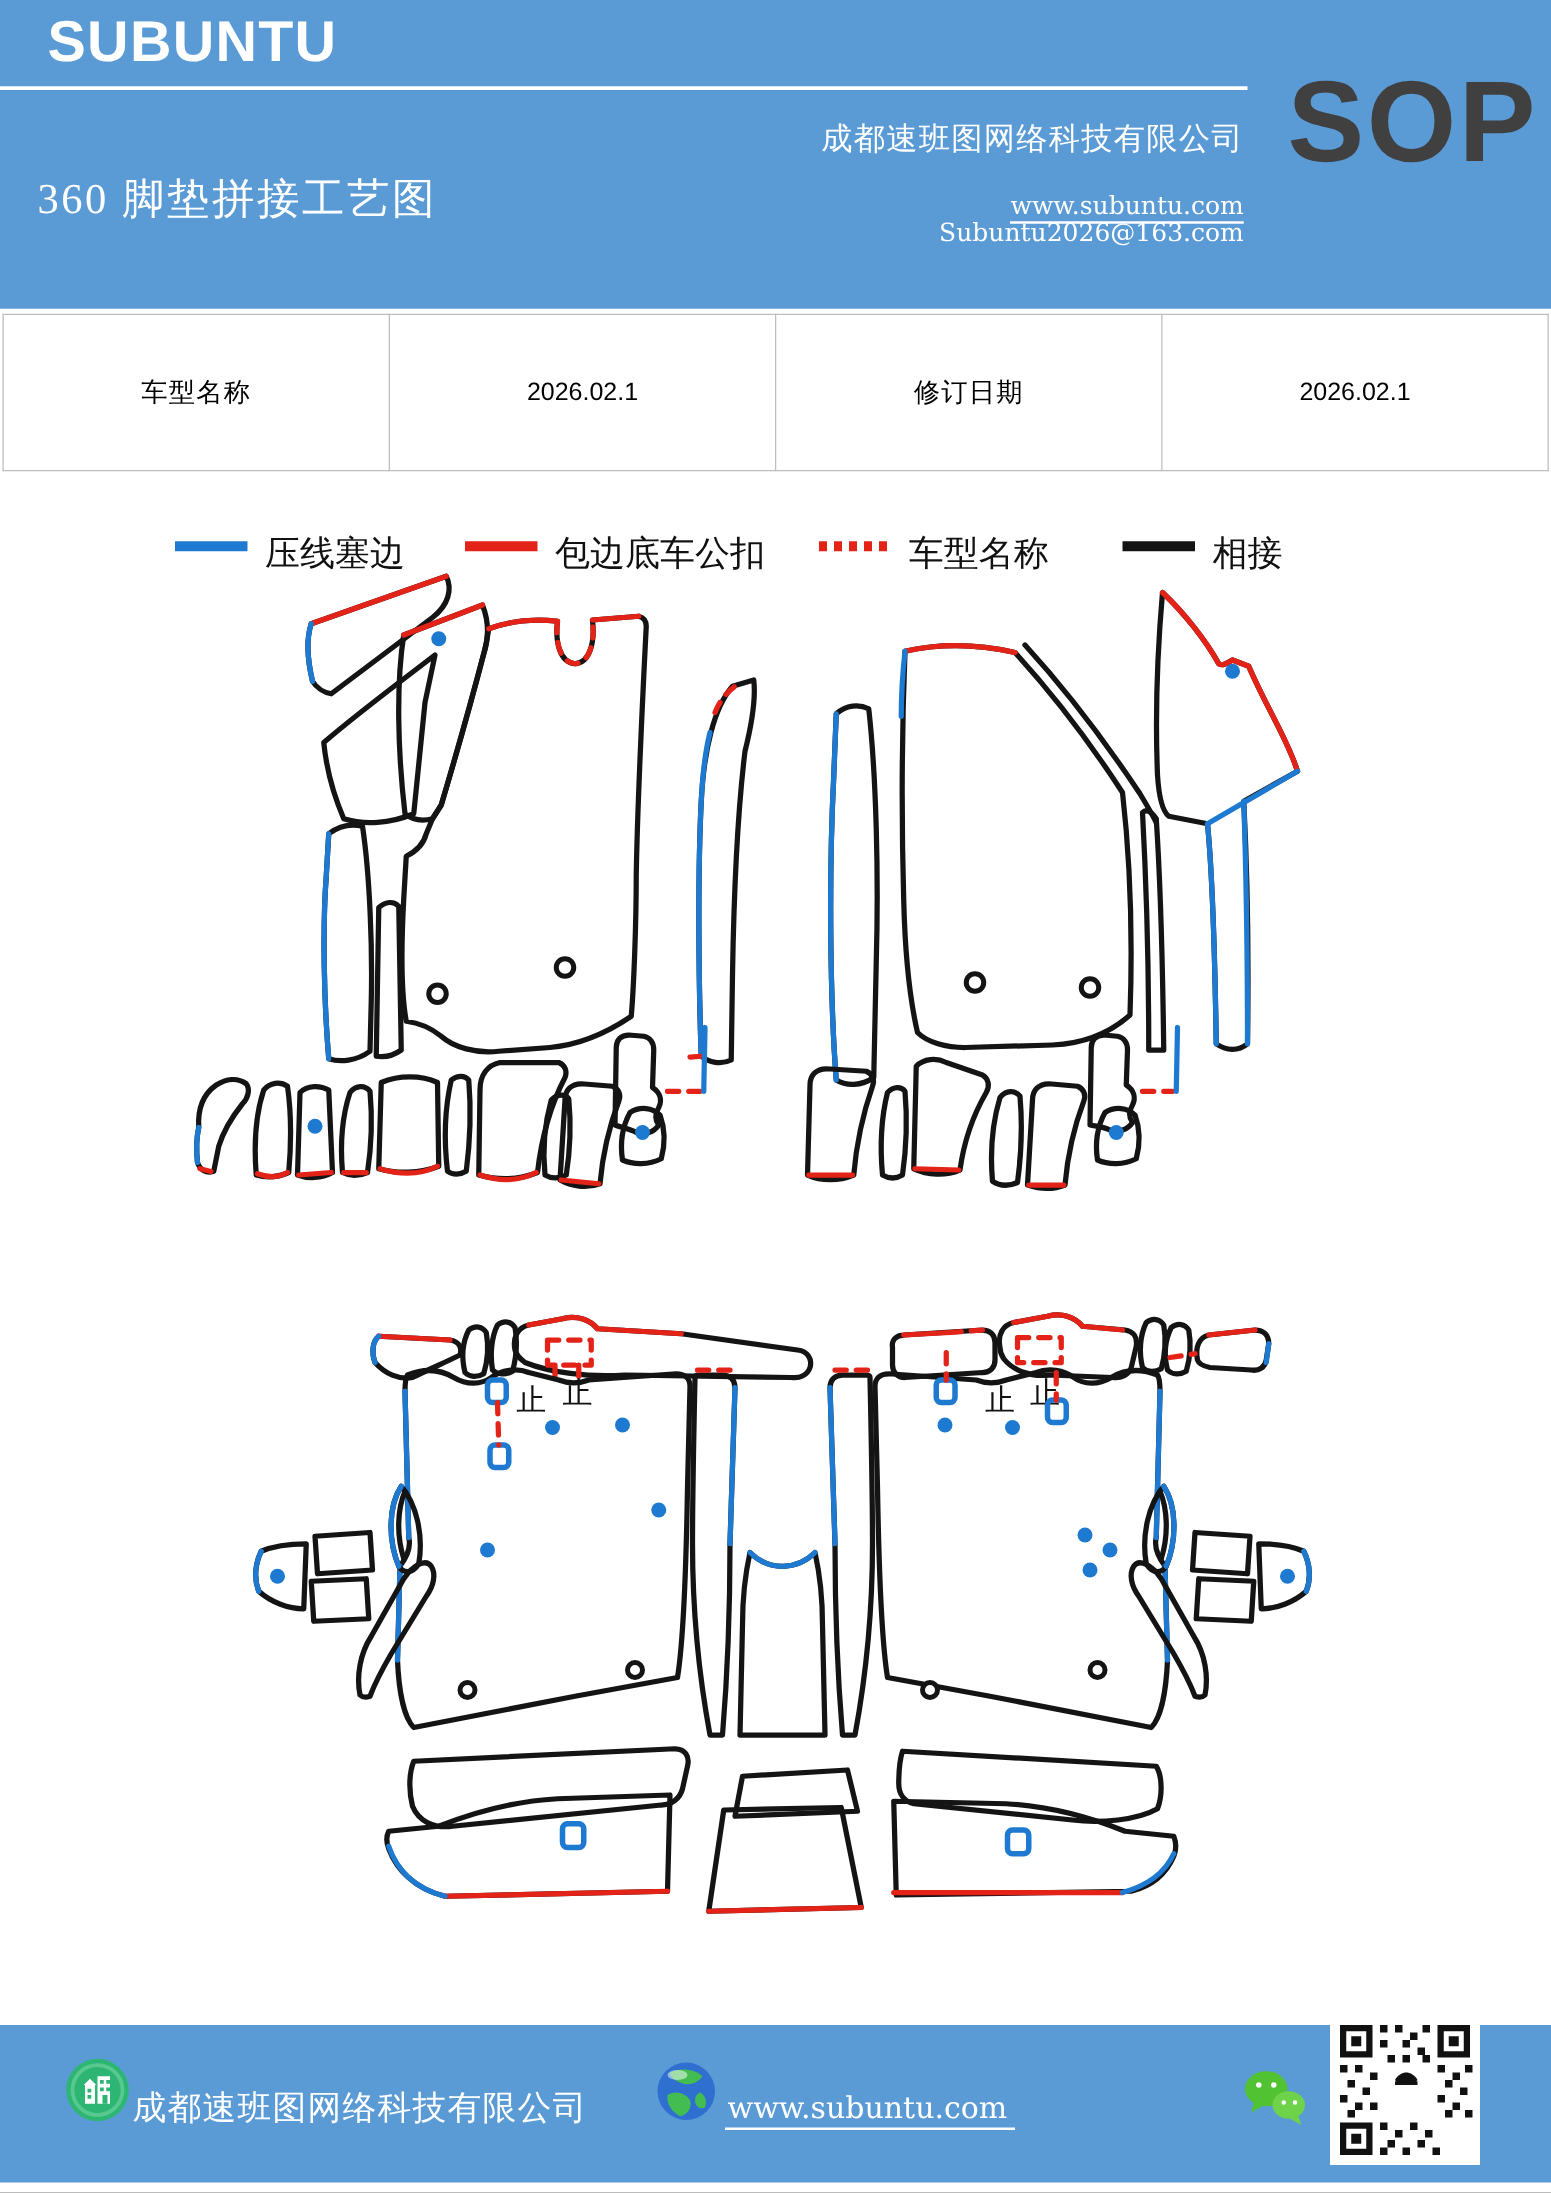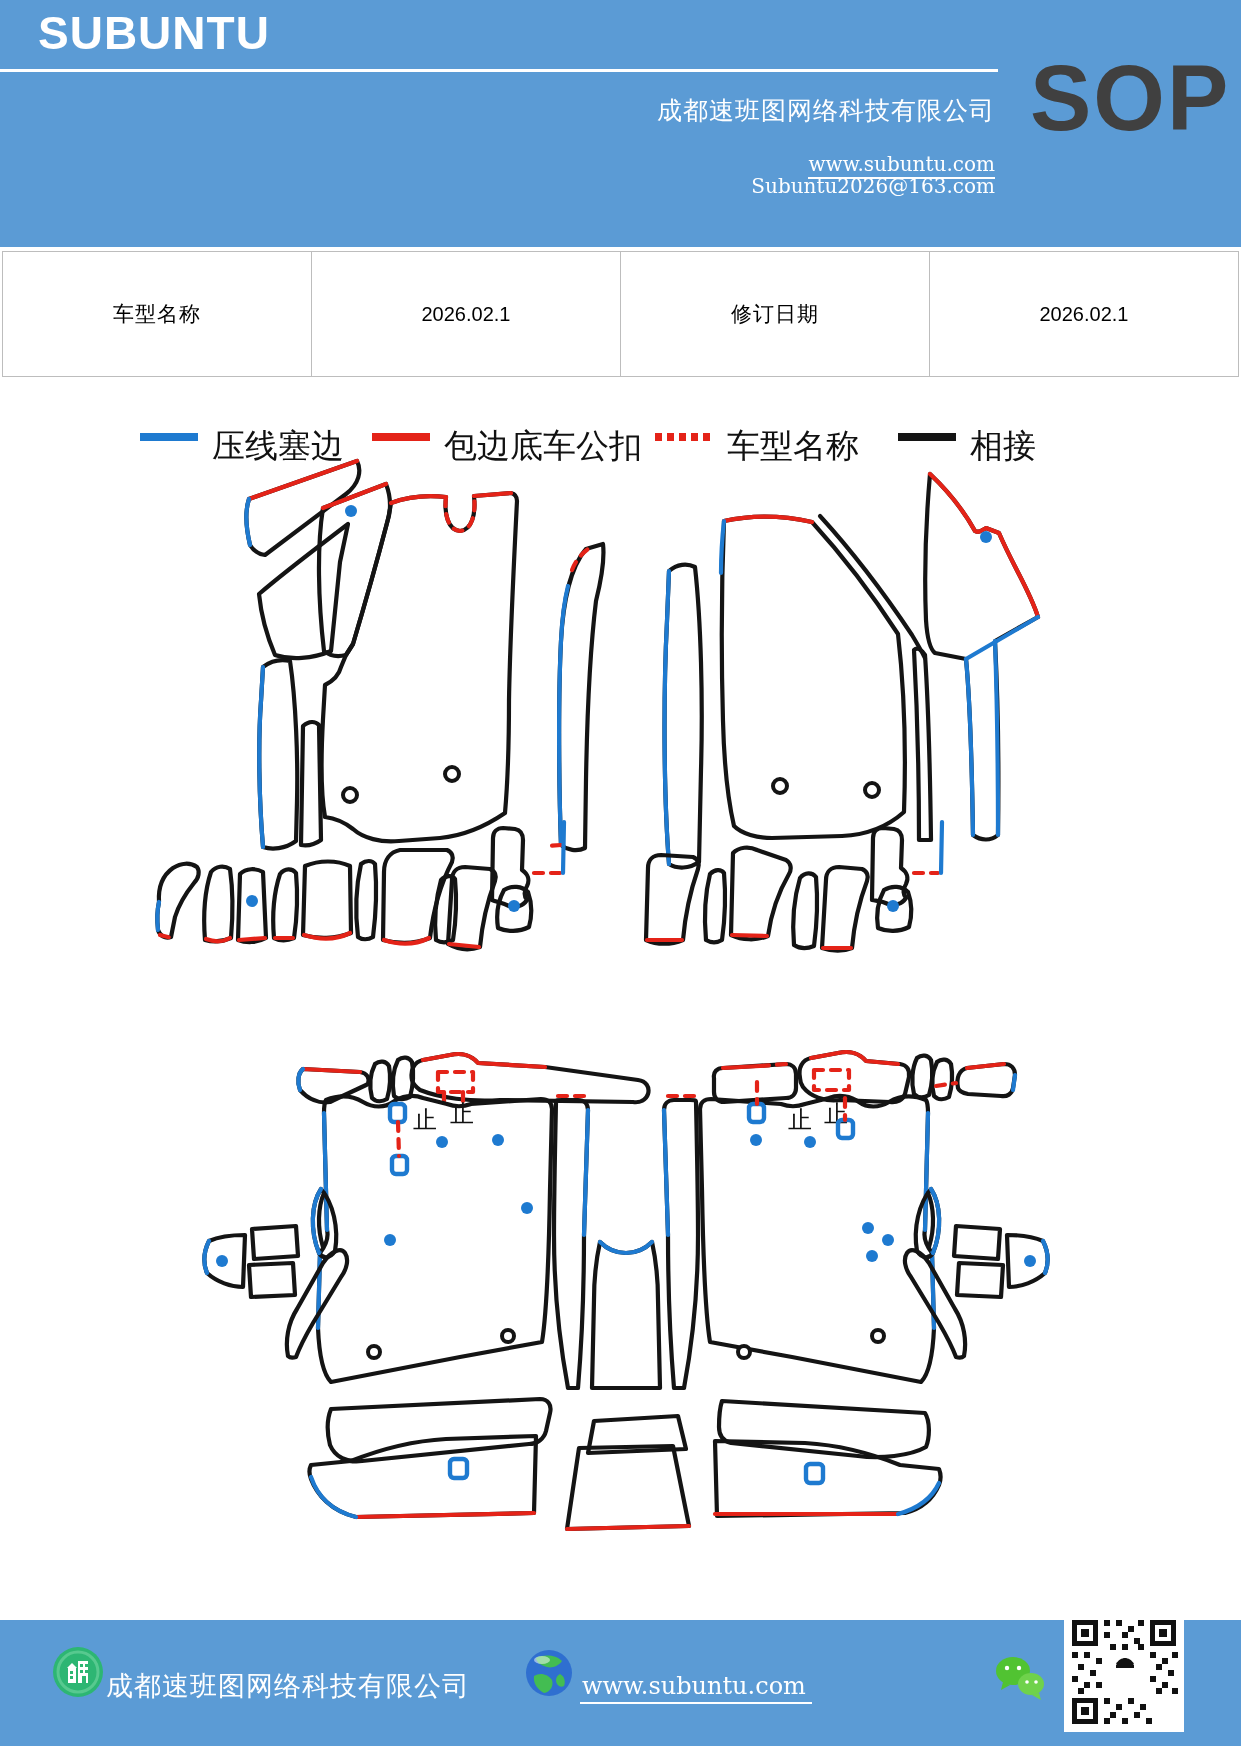--- a/index.html
+++ b/index.html
@@ -26,21 +26,21 @@
   .tbl .lab{font-family:"Liberation Serif","DejaVu Serif",serif;font-size:21px;letter-spacing:1px;}
   .tbl .val{font-family:"Liberation Sans",sans-serif;font-size:20px;}
   
   .legend-item{position:absolute;top:424px;height:34px;}
   .sw{position:absolute;top:9px;width:58px;height:8px;}
   .sw-blue{background:#1e7ad0;}
   .sw-red{background:#e42318;}
   .sw-dash{background:repeating-linear-gradient(90deg,#e42318 0 7px,rgba(0,0,0,0) 7px 12px);}
   .sw-black{background:#141414;}
   .legend-label{position:absolute;left:72px;top:0;font-family:Liberation Mono, monospace;
-                font-size:33px;color:#111;white-space:nowrap;}
+                font-size:28px;color:#111;white-space:nowrap;}
   
   svg.diag{position:absolute;left:0;top:0;width:1241px;height:1754px;}
   svg.diag path{fill:none;stroke-width:4.2px;stroke-linecap:round;stroke-linejoin:round;}
   .k{stroke:#141414;}
   .r{stroke:#e42318;stroke-width:4.6px;}
   .b{stroke:#1e7ad0;stroke-width:4.6px;}
   .d{stroke:#e42318;stroke-width:4.4px;stroke-dasharray:9 8;}
   .dot{fill:#1e7ad0;stroke:none;}
   .hole{fill:#ffffff;stroke:#141414;stroke-width:4px;}
   .sq{fill:none;stroke:#1e7ad0;stroke-width:4.4px;}
@@ -59,20 +59,21 @@
 
 <div class="page">
 
   <div class="hdr">
     <div class="logo">SUBUNTU</div>
     <div class="hrule"></div>
     <div class="hdr-right hdr-company">成都速班图网络科技有限公司</div>
     <div class="hdr-www"><span>www.subuntu.com</span></div>
     <div class="hdr-mail">Subuntu2026@163.com</div>
     <div class="sop">SOP</div>
+    <div class="title">360 脚垫拼接工艺图</div>
   </div>
 
   <table class="tbl">
     <tbody>
     <tr>
       <td class="lab">车型名称</td>
       <td class="val">2026.02.1</td>
       <td class="lab">修订日期</td>
       <td class="val">2026.02.1</td>
     </tr>

